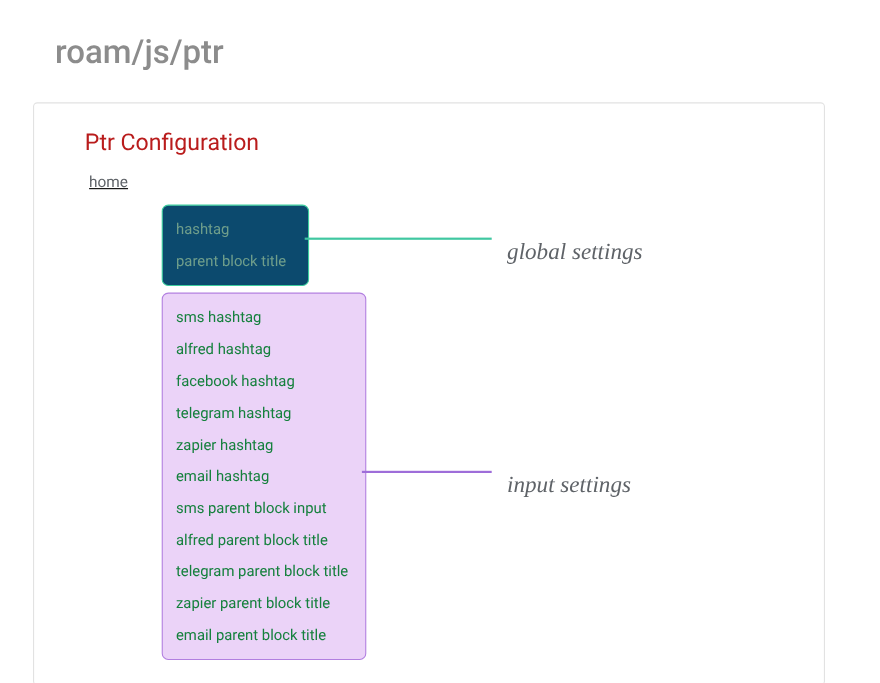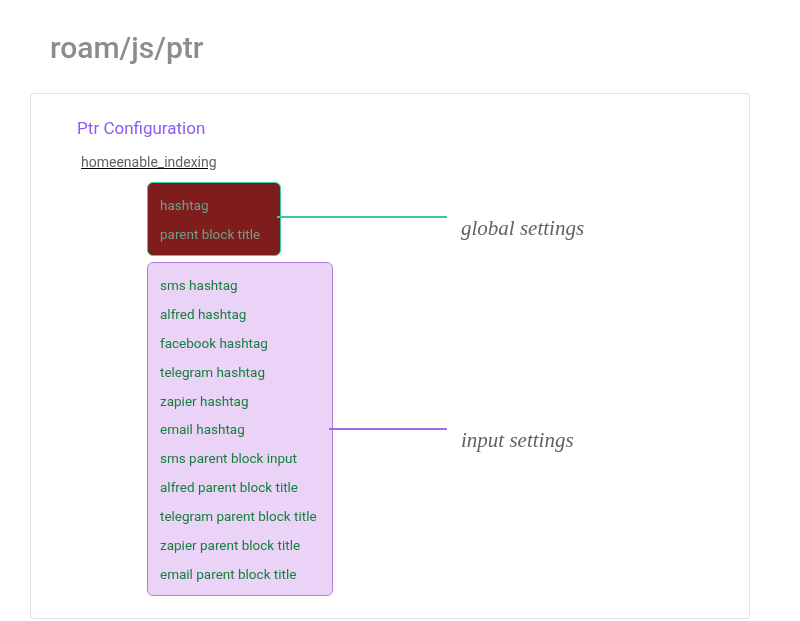--- a/index.html
+++ b/index.html
@@ -23,23 +23,23 @@
     }
     .config-panel {
       margin: 28px 50px 0 30px;
       border: 1px solid #e2e2e2;
       border-radius: 4px;
       padding: 24px 22px 22px 22px;
       position: relative;
       background: #ffffff;
     }
     .panel-title {
-      font-size: 17px;
+      font-size: 21px;
       font-weight: 400;
-      color: #8b5cf6;
+      color: #b91c1c;
       margin-bottom: 14px;
       padding-left: 24px;
     }
     .tabs-row {
       display: flex;
       padding-left: 28px;
       margin-bottom: 10px;
       text-decoration: underline;
     }
     .tab {
@@ -50,21 +50,21 @@
     }
     .group {
       border-radius: 6px;
       padding: 8px 12px 6px 12px;
       margin-left: 94px;
       display: inline-block;
       min-width: 134px;
       vertical-align: top;
     }
     .group-global {
-      background: #7f1d1d;
+      background: #0c4a6e;
       border: 1px solid #3ccd9e;
       width: 134px;
     }
     .group-input {
       background: #ebd3f8;
       border: 1px solid #b27fe0;
       width: 186px;
       margin-top: 6px;
     }
     .group-item {
@@ -112,21 +112,20 @@
 </head>
 <body>
 
 <h1 class="page-title">roam/js/ptr</h1>
 
 <div class="config-panel">
   <div class="panel-title">Ptr Configuration</div>
 
   <div class="tabs-row">
     <div class="tab">home</div>
-    <div class="tab">enable_indexing</div>
   </div>
 
   <div class="group group-global">
     <div class="group-item">hashtag</div>
     <div class="group-item">parent block title</div>
   </div>
   <br>
   <div class="group group-input">
     <div class="group-item">sms hashtag</div>
     <div class="group-item">alfred hashtag</div>

